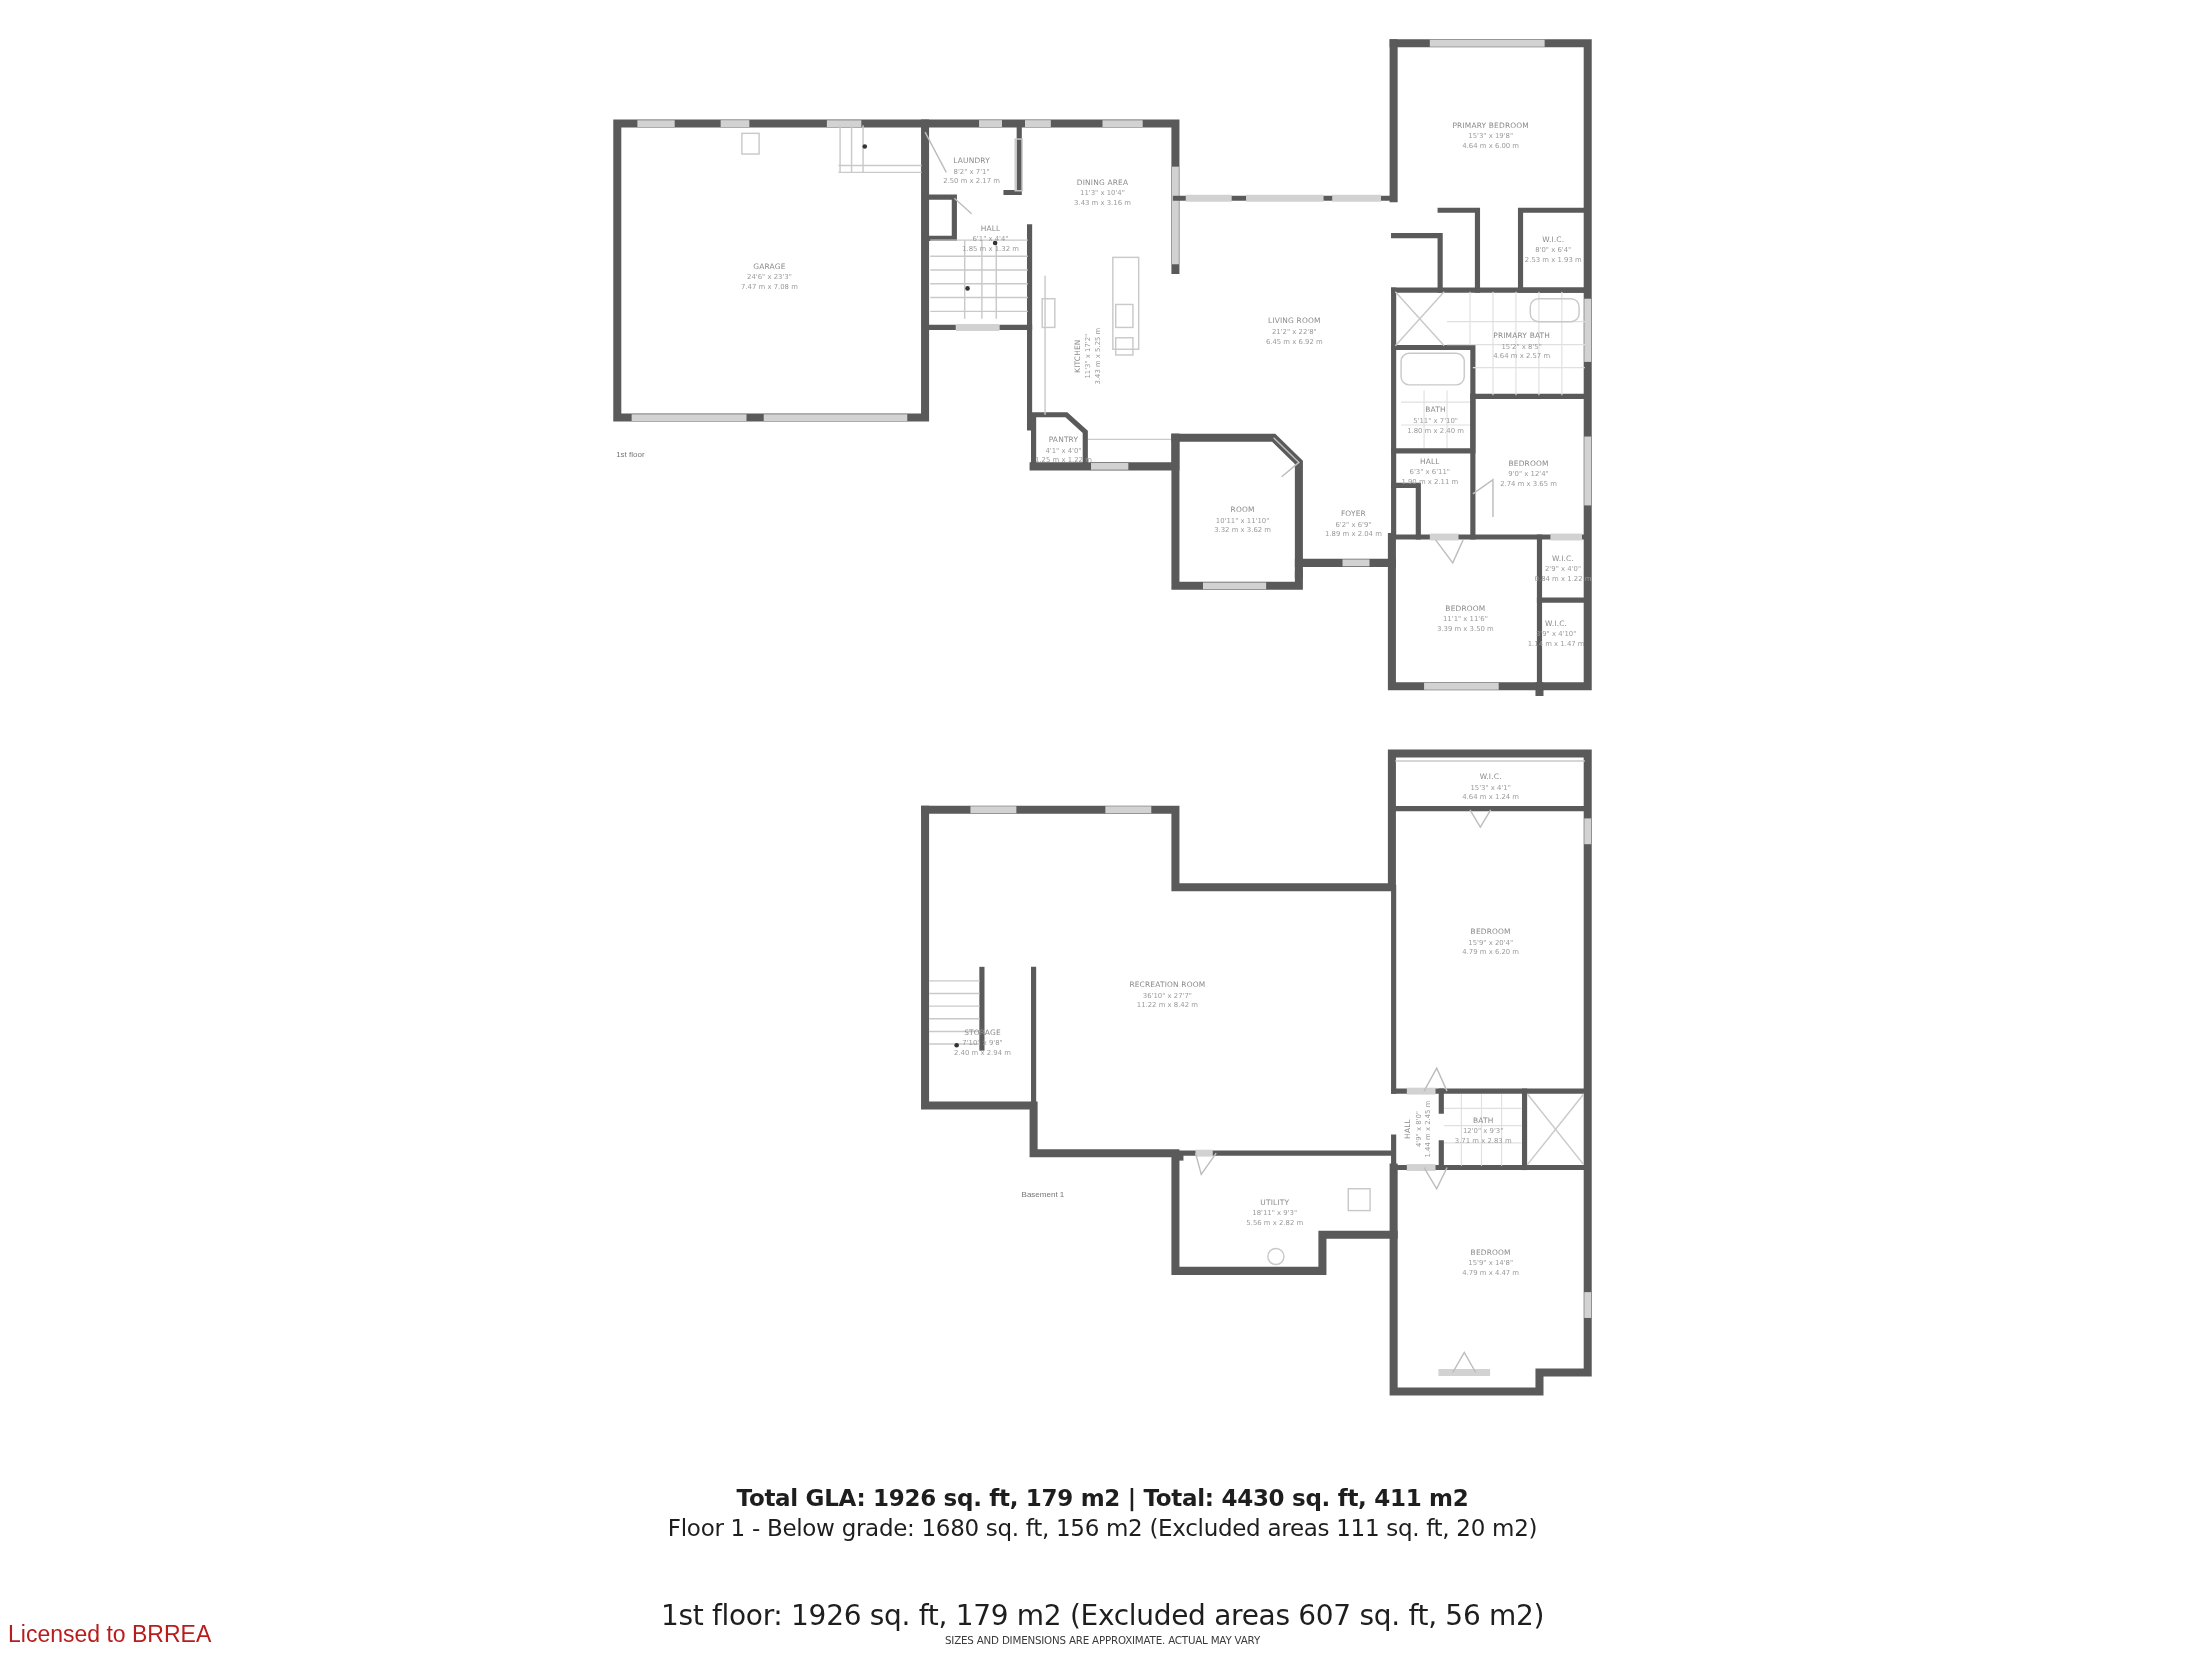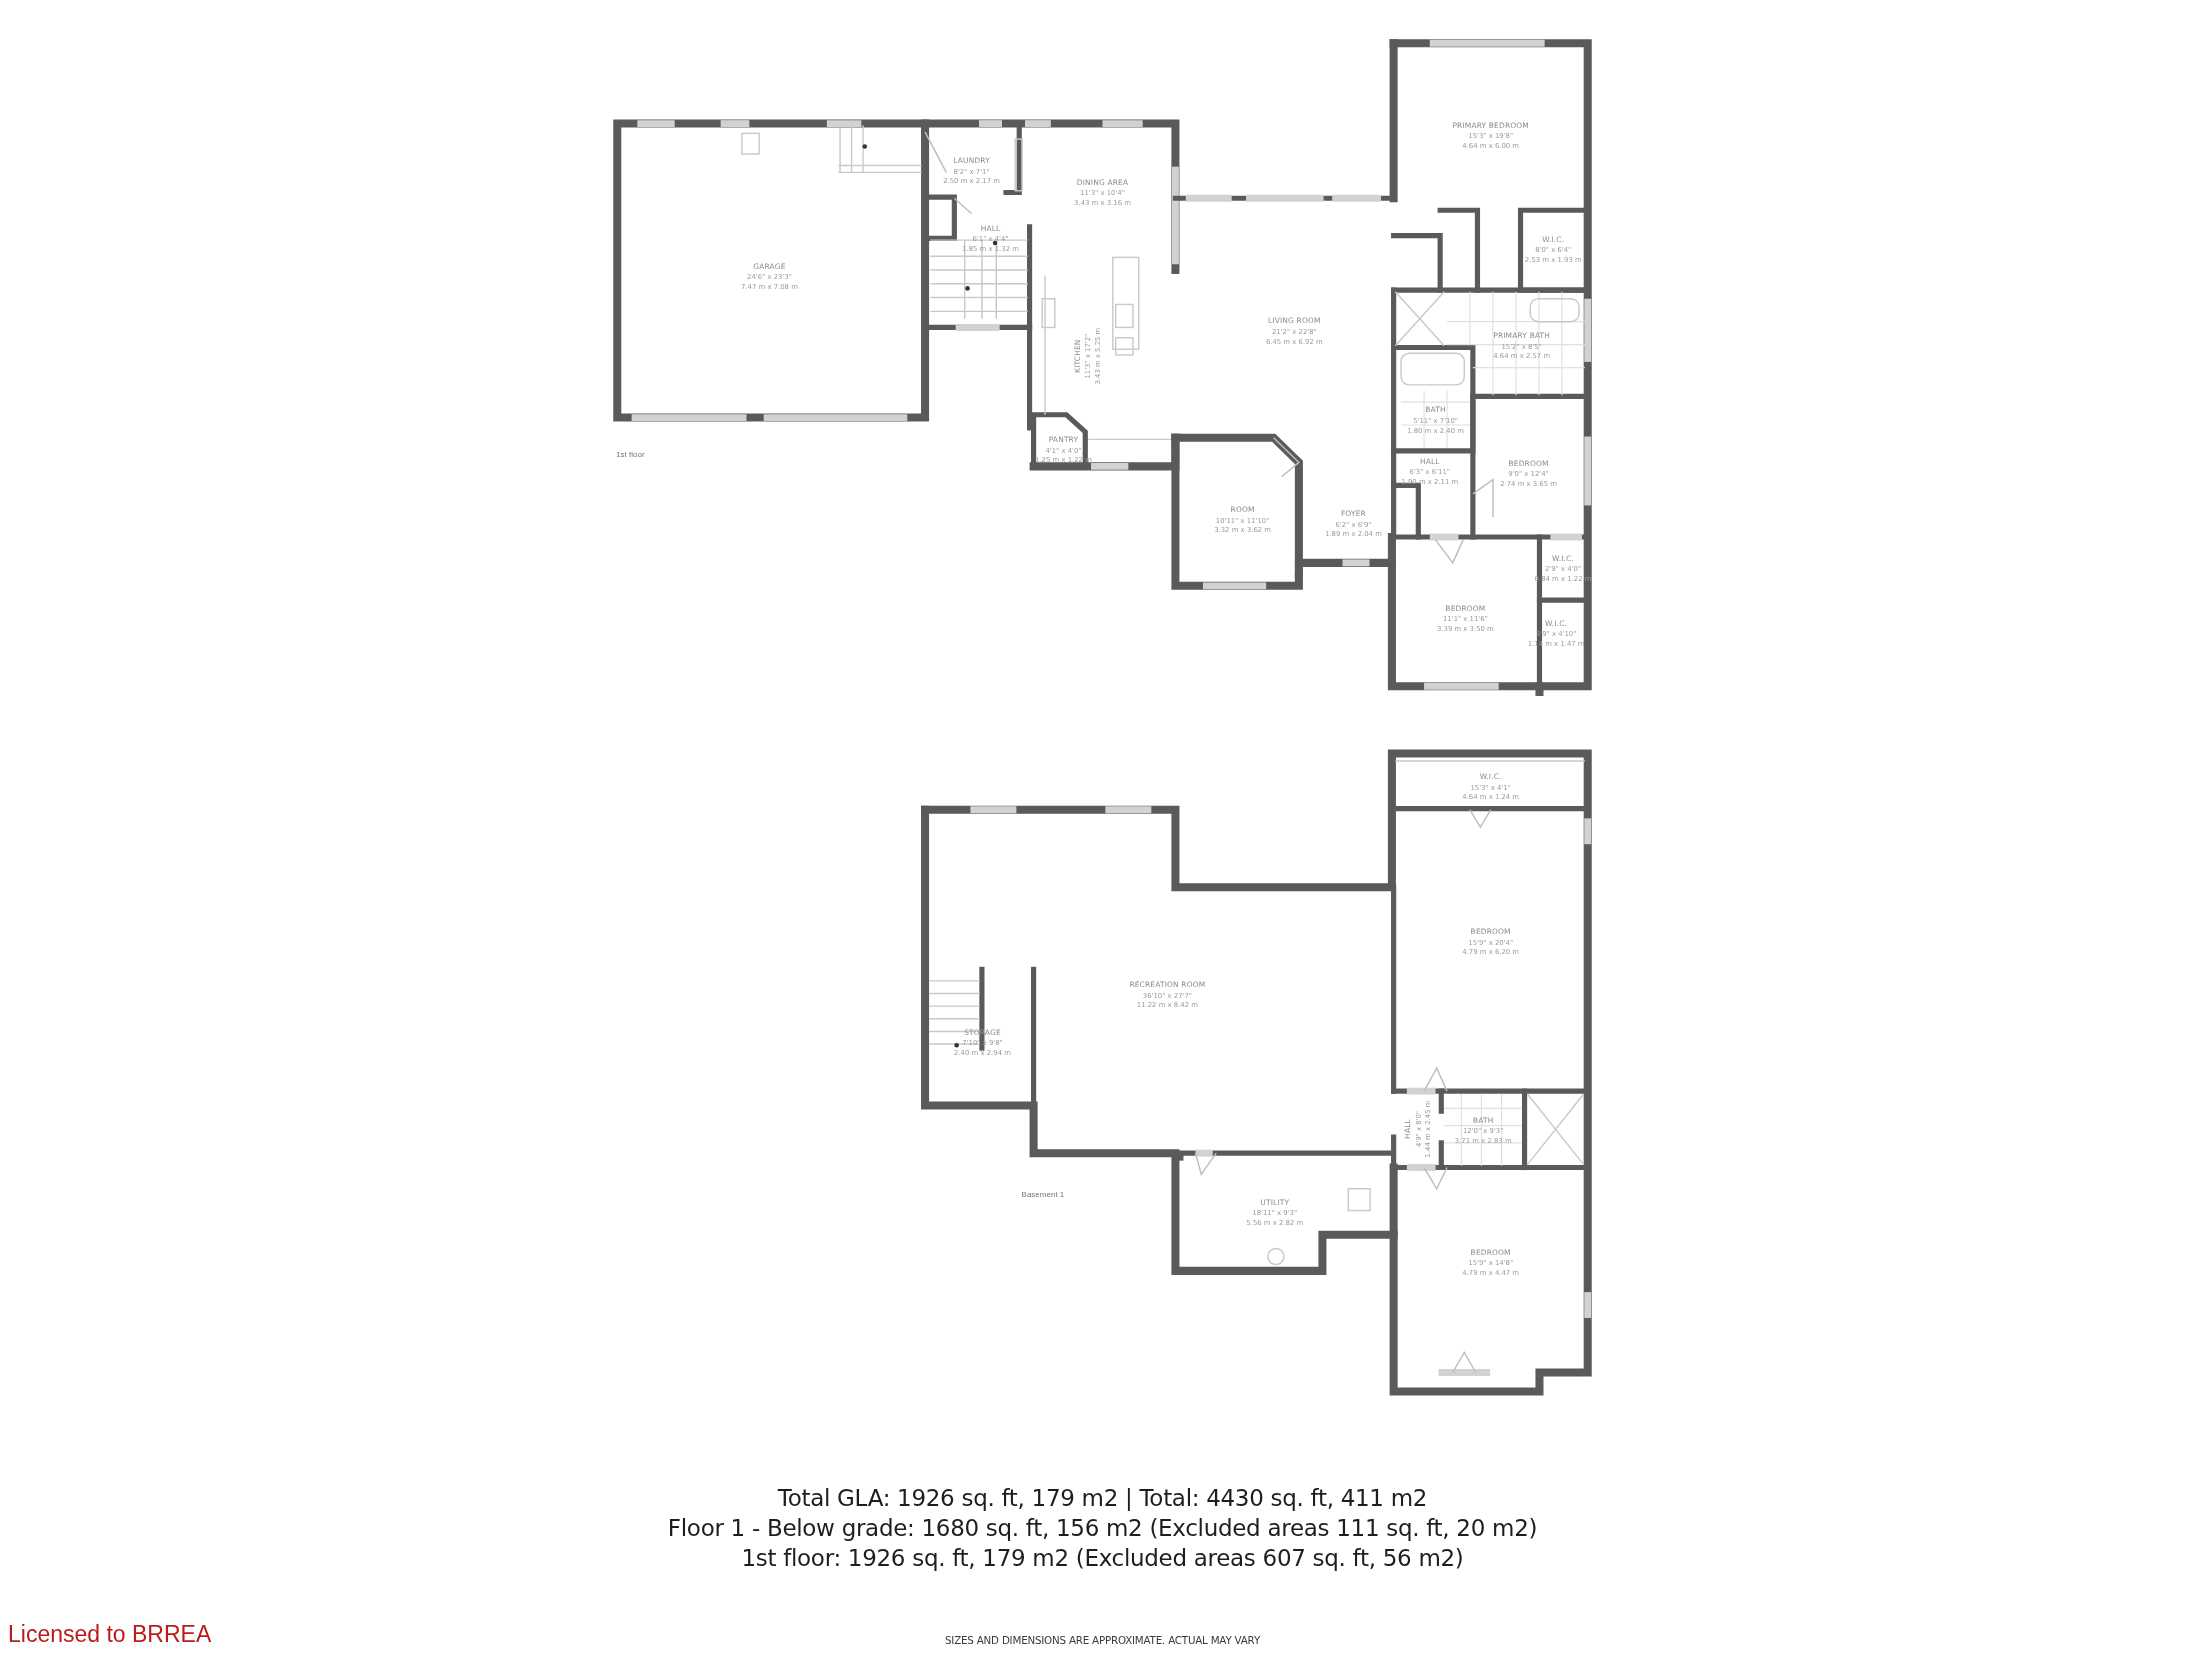--- a/index.html
+++ b/index.html
@@ -8,23 +8,23 @@
   .wall { fill:none; stroke:#5a5a5a; stroke-width:14; stroke-linecap:square; stroke-linejoin:miter; }
   .iwall { fill:none; stroke:#5a5a5a; stroke-width:9; stroke-linecap:square; }
   .win { stroke:#d2d2d2; stroke-width:12; fill:none; }
   .fix { fill:none; stroke:#c9c9c9; stroke-width:2.5; }
   .door { fill:none; stroke:#bdbdbd; stroke-width:2.5; }
   .tile { stroke:#e0e0e0; stroke-width:2; }
   .room-label { font-family:"DejaVu Sans", sans-serif; font-size:13px; fill:#8a8a8a; text-anchor:middle; letter-spacing:0.3px; }
   .room-dim { font-family:"DejaVu Sans", sans-serif; font-size:12px; fill:#9a9a9a; text-anchor:middle; }
   .floor-label { font-family:"Liberation Sans", sans-serif; font-size:14px; fill:#777777; }
   .summary { position:absolute; left:0; width:2205px; text-align:center; color:#1e1e1e; font-family:"DejaVu Sans", sans-serif; }
-  #sum-total { top:1485px; font-size:23px; font-weight:normal; letter-spacing:-0.3px; }
+  #sum-total { top:1485px; font-size:23px; font-weight:bold; letter-spacing:-0.3px; }
   #sum-below { top:1515px; font-size:23px; letter-spacing:-0.3px; }
-  #sum-first { top:1545px; font-size:23px; letter-spacing:-0.3px; }
+  #sum-first { top:1599px; font-size:28px; letter-spacing:-0.3px; }
   #sum-disclaimer { top:1589px; font-size:10.3px; color:#3a3a3a; letter-spacing:-0.2px;margin-top:45px; }
   #license { position:absolute; left:8px; top:1621px; font-family:"Liberation Sans", sans-serif; font-size:23px; color:#b91c1c; }
 </style>
 </head>
 <body>
 
 <svg id="plan" viewBox="0 0 3840 2880" xmlns="http://www.w3.org/2000/svg">
 
   <g>
 

